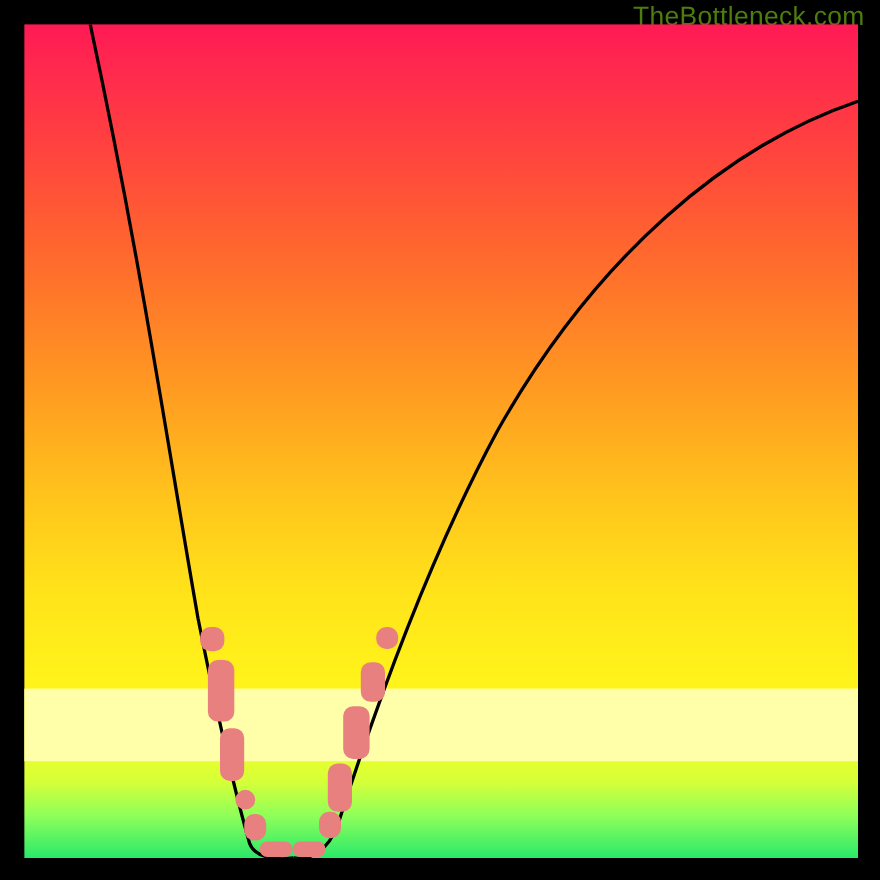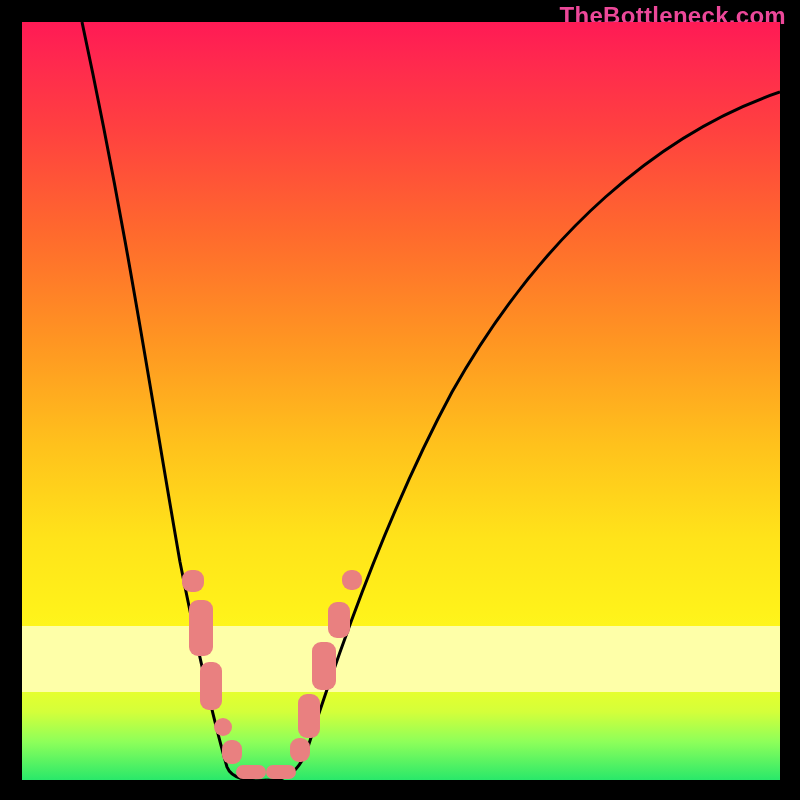--- a/index.html
+++ b/index.html
@@ -42,23 +42,23 @@
     left: 0;
     right: 0;
     top: 604px;
     height: 66px;
     background: #feffa8;
   }
   .watermark {
     position: absolute;
     top: 2px;
     right: 14px;
-    color: #ec4899;
+    color: #4d7c0f;
     font-size: 24px;
-    font-weight: 700;
+    font-weight: 400;
     letter-spacing: 0.3px;
     user-select: none;
   }
   svg.curve {
     position: absolute;
     inset: 0;
   }
   
   .marker {
     position: absolute;

